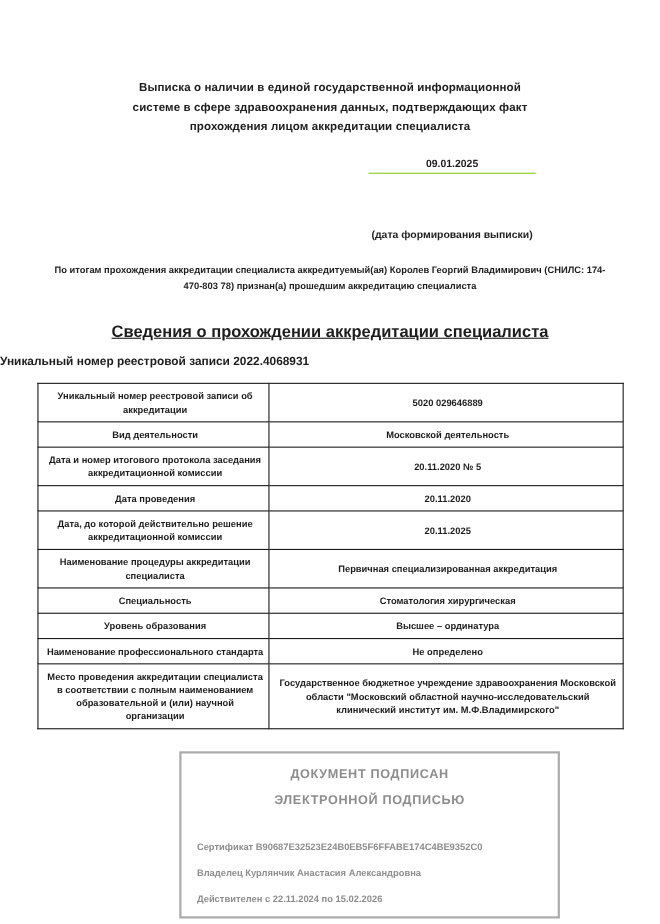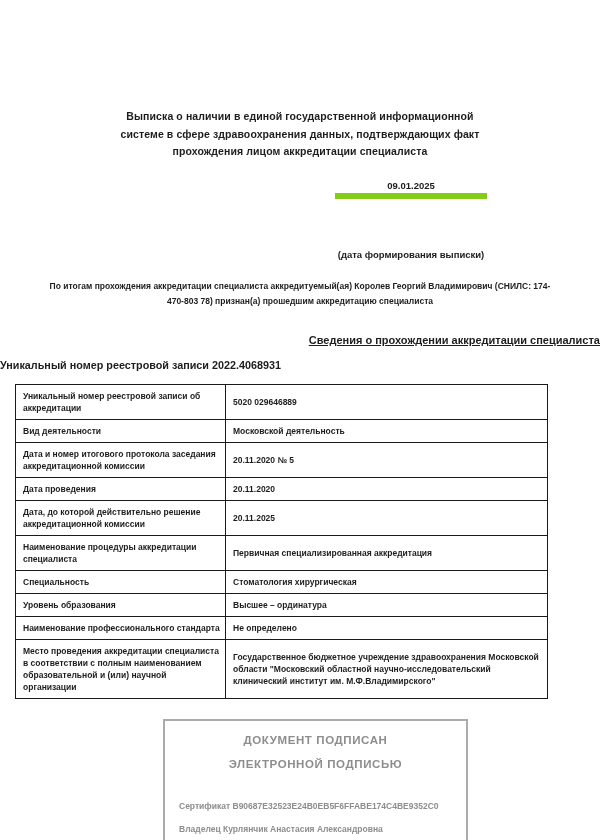--- a/index.html
+++ b/index.html
@@ -12,85 +12,86 @@
     height: 840px;
     font-family: "Liberation Sans", sans-serif;
     font-weight: bold;
     color: #1d1d1d;
     overflow: hidden;
   }
   .doc {
     width: 600px;
     height: 840px;
     box-sizing: border-box;
-    padding-top: 108px;
+    padding-top: 72px;
   }
   .title {
     text-align: center;
     font-size: 10.5px;
     line-height: 17.5px;
     white-space: pre-line;
     letter-spacing: 0.1px;
   }
   .date-block {
     width: 152px;
     margin: 19px 113px 0 auto;
     text-align: center;
   }
   .date-value {
     display: block;
     font-size: 9.5px;
     padding: 0 14px 2px 14px;
-    border-bottom: 6px solid #84cc16;
+    border-bottom: 1px solid #84cc16;
   }
   .date-caption {
     display: block;
     font-size: 9.5px;
     padding-top: 3px;
     white-space: nowrap;
     margin-top: 47px;
   }
   .intro {
     margin: 19px auto 0 auto;
     width: 580px;
     text-align: center;
     font-size: 8.5px;
     line-height: 15px;
     white-space: pre-line;
   }
   .section-heading {
     margin-top: 25px;
-    text-align: right;
-    font-size: 11px;
+    text-align: center;
+    font-size: 15px;
     text-decoration: underline;
   }
   .registry-heading {
     margin-top: 13px;
     text-align: left;
     font-size: 10.8px;
   }
   table.acc-table {
-    margin: 13px 0 0 15px;
+    margin: 13px 0 0 34px;
     width: 533px;
     border-collapse: collapse;
     table-layout: fixed;
     font-size: 8.5px;
     line-height: 12px;
+    text-align: center;
   }
   table.acc-table td {
     border: 1.4px solid #1a1a1a;
     padding: 5px 4px 5px 7px;
     vertical-align: middle;
     word-wrap: break-word;
   }
   td.cell-label { width: 198px; }
   td.cell-value { }
   .sig-box {
     box-sizing: border-box;
-    width: 305px;
+    width: 346px;
     margin: 20px 0 0 163px;
     border: 2px solid #ababab;
     color: #8d8d8d;
     padding: 13px 0 11px 0;
   }
   .sig-title-line {
     text-align: center;
     font-size: 11.5px;
     letter-spacing: 0.6px;
   }

